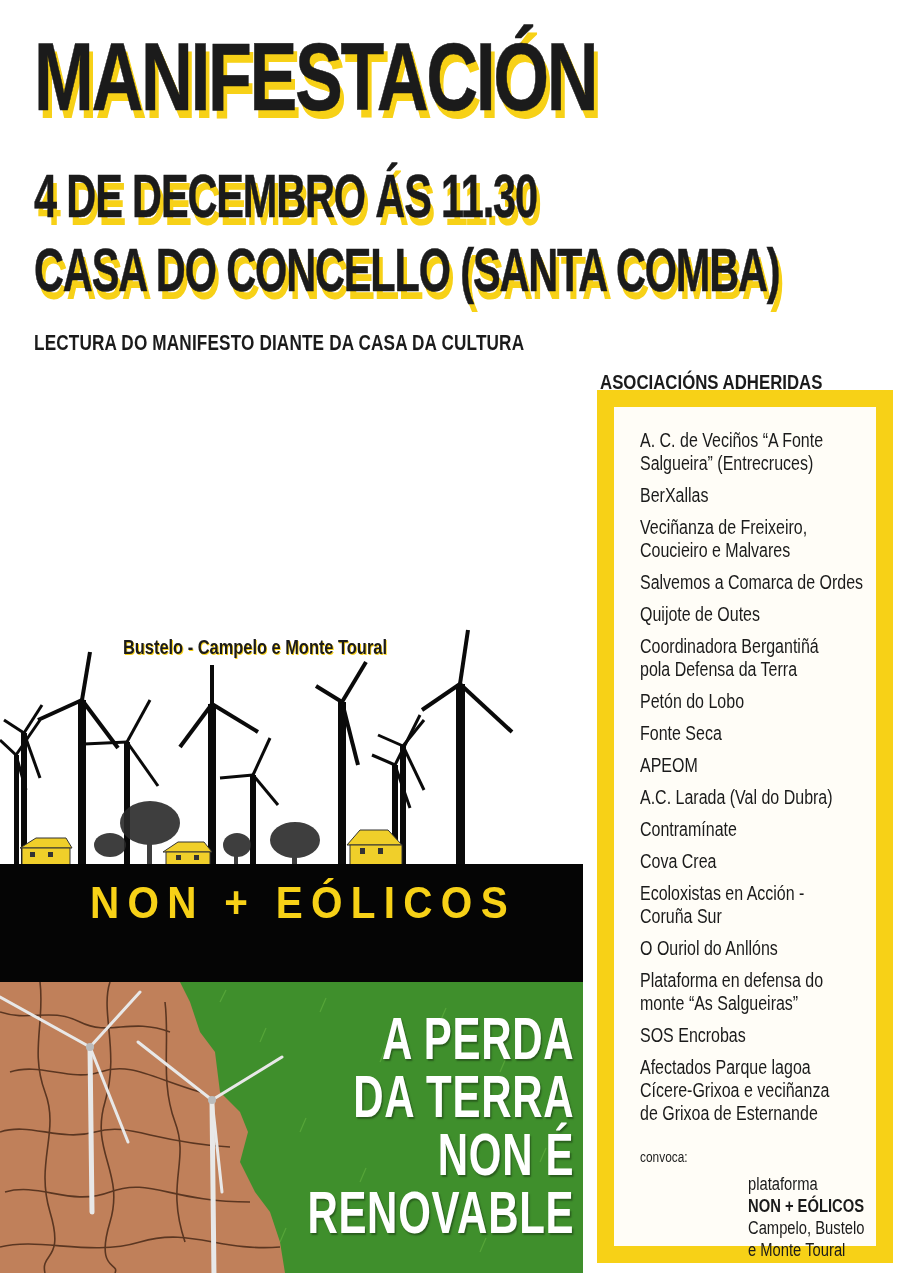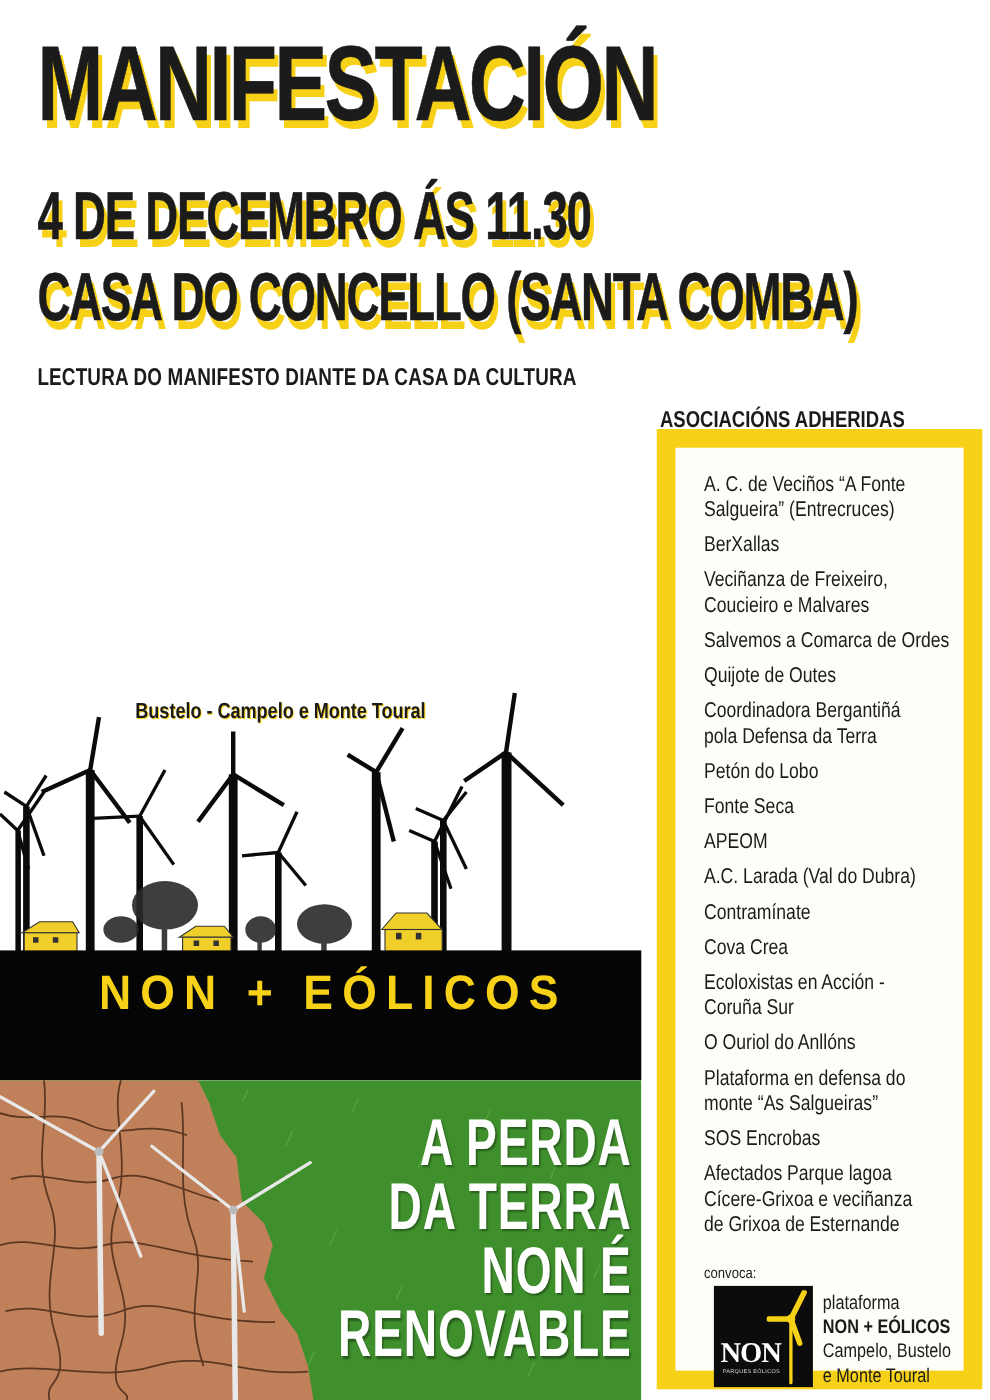--- a/index.html
+++ b/index.html
@@ -234,32 +234,19 @@
     <li class="assoc-item">O Ouriol do Anllóns</li>
     <li class="assoc-item">Plataforma en defensa do
 monte “As Salgueiras”</li>
     <li class="assoc-item">SOS Encrobas</li>
     <li class="assoc-item">Afectados Parque lagoa
 Cícere-Grixoa e veciñanza
 de Grixoa de Esternande</li>
   </ul>
 
   <div class="convoca">convoca:</div>
-  <div class="logo-box">
-    <svg class="logo-turbine" viewBox="0 0 40 86" xmlns="http://www.w3.org/2000/svg">
-      <g stroke="#f7d117" stroke-linecap="round" fill="#f7d117">
-        <line x1="22" y1="26" x2="22" y2="84" stroke-width="3"></line>
-        <line x1="22" y1="26" x2="34" y2="2" stroke-width="5"></line>
-        <line x1="22" y1="26" x2="2" y2="26" stroke-width="5"></line>
-        <line x1="22" y1="26" x2="30" y2="48" stroke-width="5"></line>
-        <circle cx="22" cy="26" r="3.5"></circle>
-      </g>
-    </svg>
-    <div class="logo-non">NON</div>
-    <div class="logo-sub">PARQUES EÓLICOS</div>
-  </div>
   <div class="org-text">
     <div>plataforma</div>
     <div class="bold">NON + EÓLICOS</div>
     <div>Campelo, Bustelo</div>
     <div>e Monte Toural</div>
   </div>
 </div>
 
 </body></html>

